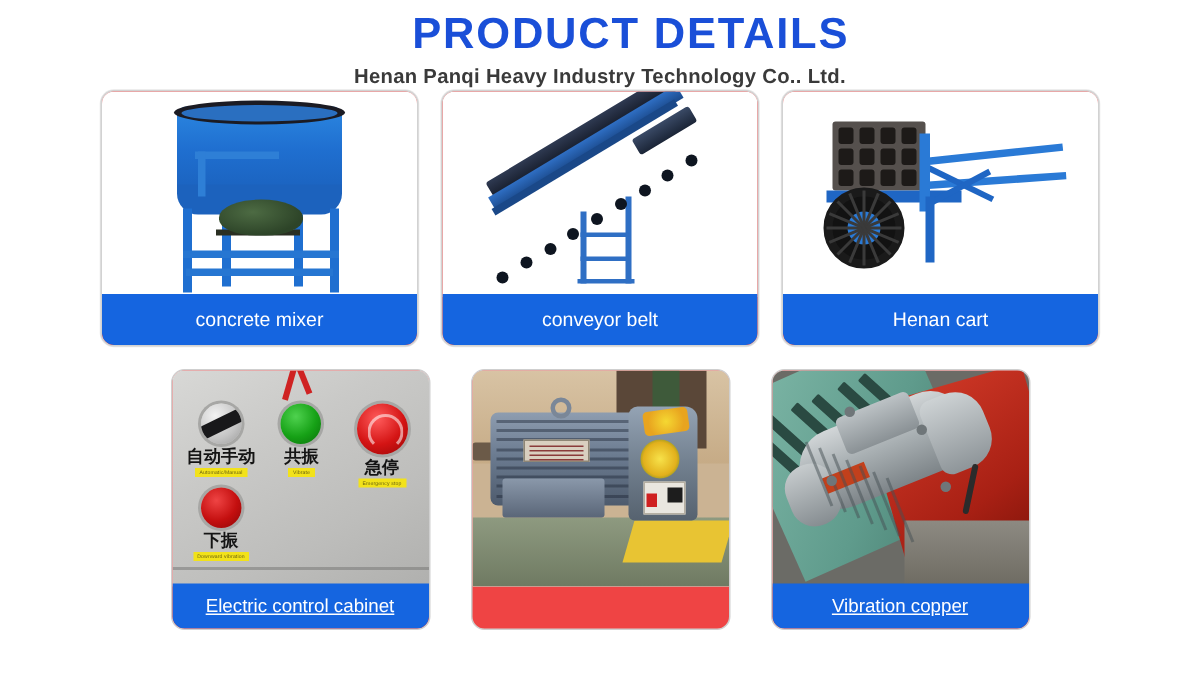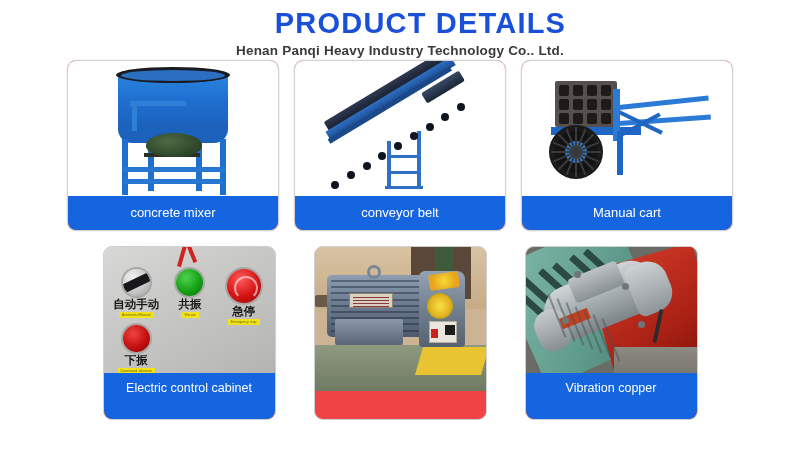--- a/index.html
+++ b/index.html
@@ -18,21 +18,21 @@
     letter-spacing: 1.2px; line-height: 30px; margin-left: 41px;
   }
   .subtitle {
     font-size: 13.5px; font-weight: bold; color: #3a3a3a;
     letter-spacing: 0.2px; margin-top: 5px; line-height: 16px;
   }
 
   
   .row { position: absolute; display: flex; }
   .row-top { top: 60px; left: 0; width: 800px; justify-content: center; gap: 15px; }
-  .row-bottom { top: 246px; left: 0; width: 800px; justify-content: center; gap: 38px; }
+  .row-bottom { top: 246px; left: 0; width: 800px; justify-content: center; gap: 27px; }
 
   .card {
     position: relative;
     border-radius: 9px;
     overflow: hidden;
     background: #ef4444;
   }
   .card-top {
     width: 212px; height: 171px;
     border: 1px solid #d2d2d2;
@@ -54,21 +54,21 @@
     color: #ffffff;
     text-align: center;
     font-size: 13px;
     line-height: 34px;
     height: 34px;
     border-bottom-left-radius: 8px;
     border-bottom-right-radius: 8px;
     white-space: nowrap;
     overflow: hidden;
   }
-  .card-bottom .card-label { height: 46px; line-height: 30px; font-size: 12.5px; }
+  .card-bottom .card-label { height: 30px; line-height: 30px; font-size: 12.5px; text-decoration: underline; }
 
   
   .mixer { position: absolute; left: 50%; top: 6px; transform: translateX(-50%); width: 130px; height: 128px; }
   .mixer-drum {
     position: absolute; left: 10px; top: 4px; width: 110px; height: 64px;
     background: linear-gradient(180deg,#2b86e0 0%, #1f6fd0 45%, #1a5fba 100%);
     border-radius: 6px 6px 10px 10px;
   }
   .mixer-rim {
     position: absolute; left: 8px; top: 0px; width: 114px; height: 16px;
@@ -473,21 +473,21 @@
         <div class="spoke" style="transform: rotate(0deg);"></div>
             <div class="spoke" style="transform: rotate(22.5deg);"></div>
             <div class="spoke" style="transform: rotate(45deg);"></div>
             <div class="spoke" style="transform: rotate(67.5deg);"></div>
             <div class="spoke" style="transform: rotate(90deg);"></div>
             <div class="spoke" style="transform: rotate(112.5deg);"></div>
             <div class="spoke" style="transform: rotate(135deg);"></div>
             <div class="spoke" style="transform: rotate(157.5deg);"></div>
           </div>
       </div>
-      <div class="card-label">Manual cart</div>
+      <div class="card-label">Henan cart</div>
     </div>
   </div>
 
   <div class="row row-bottom">
 
     <div class="card card-bottom">
       <div class="card-img">
         <div class="cab">
           <div class="cab-redmark"></div>
           <div class="cab-redmark2"></div>

